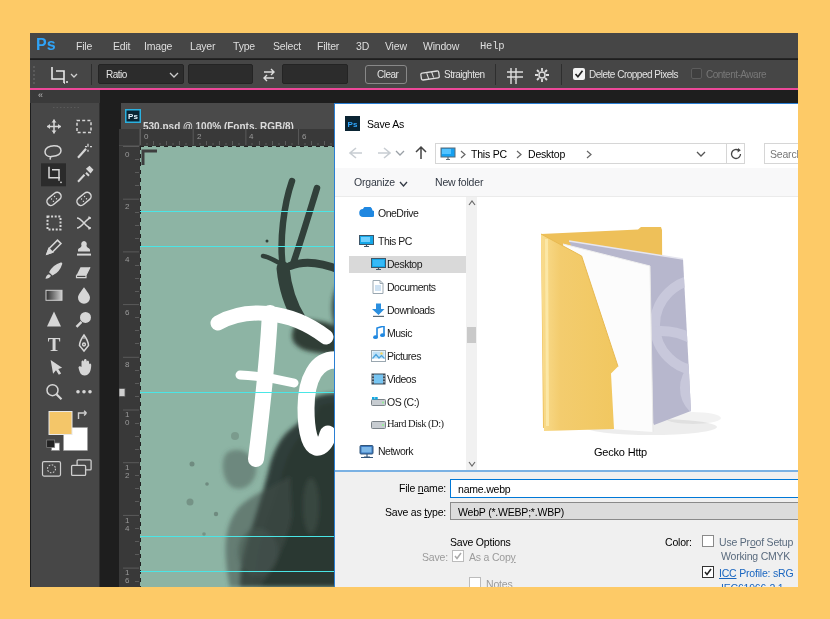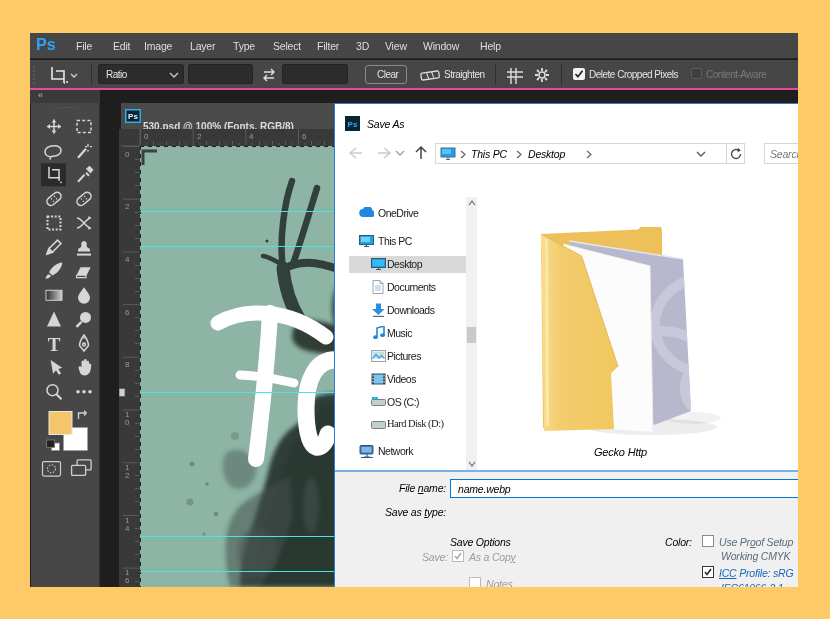--- a/index.html
+++ b/index.html
@@ -28,40 +28,40 @@
   .guide { position:absolute; left:0; width:658px; height:1px; background:#4ae6e6; }
   
   #dlg { left:334px; top:103px; width:464px; height:484px; background:#fff; border-left:1px solid #2a7fd4; border-top:1px solid #2a7fd4; overflow:hidden; font-size:11px; color:#000; }
   #cmdbar { position:absolute; left:0; top:64px; width:464px; height:29px; background:#f8f8f9; border-bottom:1px solid #ebebeb; }
   #navpane { position:absolute; left:0; top:93px; width:131px; height:274px; background:#fff; }
   #navsb { position:absolute; left:131px; top:93px; width:11px; height:274px; background:#f1f1f1; }
   #files { position:absolute; left:142px; top:93px; width:322px; height:274px; background:#fff; }
   #bluesep { position:absolute; left:0; top:366px; width:464px; height:2px; background:#7ab1e3; }
   #bottom { position:absolute; left:0; top:368px; width:464px; height:116px; background:#f0f0f0; }
   .nav-item { position:absolute; font-size:10.5px; letter-spacing:-0.5px; color:#1a1a1a; white-space:nowrap; }
-  .lbl { position:absolute; font-size:10.5px; letter-spacing:-0.2px; color:#000; white-space:nowrap;font-style:italic; }
+  .lbl { position:absolute; font-size:10.5px; letter-spacing:-0.2px; color:#000; white-space:nowrap; }
   .gray { color:#9b9b9b; }
   .cb { position:absolute; width:12px; height:12px; background:#fff; border:1px solid #8a8a8a; }
 </style>
 </head>
 <body>
   <div id="ps" class="abs">
     <div id="menubar">
       <span id="pslogo">Ps</span>
       <span class="mi" style="left:46px;">File</span>
       <span class="mi" style="left:83px;">Edit</span>
       <span class="mi" style="left:114px;">Image</span>
       <span class="mi" style="left:160px;">Layer</span>
       <span class="mi" style="left:203px;">Type</span>
       <span class="mi" style="left:243px;">Select</span>
       <span class="mi" style="left:287px;">Filter</span>
       <span class="mi" style="left:326px;">3D</span>
       <span class="mi" style="left:355px;">View</span>
       <span class="mi" style="left:393px;">Window</span>
-      <span class="mi" style="left:450px;">Help</span>
+      <span class="mi" style="left:450px;font-family:Liberation Mono, monospace;">Help</span>
     </div>
     <div id="optbar">
       <div style="position:absolute;left:3px;top:6px;width:1px;height:18px;border-left:2px dotted #5a5a5a;"></div>
       <svg style="position:absolute;left:18px;top:6px;" width="30" height="19" viewBox="0 0 30 19">
         <path d="M4 1 v12 h12 M8 5 h8 v12 M16 17 h1" stroke="#e8e8e8" stroke-width="1.6" fill="none"></path>
         <circle cx="19" cy="16" r="1" fill="#e8e8e8"></circle>
         <path d="M25 8 l3 3 l3 -3" stroke="#d0d0d0" stroke-width="1.3" fill="none" transform="translate(-2,0)"></path>
       </svg>
       <div class="sep" style="left:61px;"></div>
       <div class="darkfield" style="left:68px; width:86px;"></div>
@@ -406,20 +406,27 @@
       </svg>
     </div>
     <div style="position:absolute; left:392px; top:39px; width:18px; height:21px; background:#fff; border:1px solid #d6d6d6; border-left:none;">
       <svg style="position:absolute;left:2px;top:3px;" width="14" height="14" viewBox="0 0 14 14">
         <path d="M11.5 7 a4.5 4.5 0 1 1 -1.8 -3.6" stroke="#444" stroke-width="1.3" fill="none"></path>
         <path d="M9 1 l2.8 2.2 L8.6 5.6 Z" fill="#444"></path>
       </svg>
     </div>
     <div style="position:absolute; left:429px; top:39px; width:35px; height:21px; background:#fff; border:1px solid #d6d6d6;">
       <span class="lbl" style="left:5px; top:4px; color:#777;">Search De</span>
+    </div>
+    <div id="cmdbar">
+      <span class="lbl" style="left:19px; top:8px; color:#333a45;">Organize</span>
+      <svg style="position:absolute;left:64px;top:13px;" width="9" height="7" viewBox="0 0 9 7">
+        <path d="M1 1 L4.5 5 L8 1" stroke="#333a45" stroke-width="1.3" fill="none"></path>
+      </svg>
+      <span class="lbl" style="left:100px; top:8px; color:#333a45;">New folder</span>
     </div>
     <div id="navpane">
       <div style="position:absolute;left:14px;top:59px;width:117px;height:17px;background:#d9d9d9;"></div>
       <svg style="position:absolute;left:24px;top:10px;" width="15" height="11" viewBox="0 0 15 11">
         <path d="M4.5 10 a4 4 0 0 1 -0.5 -8 a5 5 0 0 1 9.5 1.5 a3.2 3.2 0 0 1 -1 6.5 Z" fill="#1f87e0"></path>
       </svg>
       <span class="nav-item" style="left:43px;top:10px;">OneDrive</span>
       <svg style="position:absolute;left:24px;top:38px;" width="15" height="12" viewBox="0 0 15 12">
         <rect x="0.5" y="0.5" width="14" height="9" fill="#14a7e8" stroke="#3f5668"></rect>
         <rect x="2" y="2" width="9" height="5" fill="#6fd0ff"></rect>
@@ -524,20 +531,23 @@
       </svg>
       <span class="lbl" style="left:117px; top:249px; font-size:11px;">Gecko Http</span>
     </div>
     <div id="bluesep"></div>
     <div id="bottom">
       <span class="lbl" style="left:64px; top:10px;">File <u>n</u>ame:</span>
       <div style="position:absolute; left:115px; top:7px; width:349px; height:19px; background:#fff; border:1px solid #0078d7;">
         <span class="lbl" style="left:7px; top:3px;">name.webp</span>
       </div>
       <span class="lbl" style="left:50px; top:34px;">Save as <u>t</u>ype:</span>
+      <div style="position:absolute; left:115px; top:30px; width:349px; height:18px; background:#dcdcdc; border:1px solid #8a8a8a;">
+        <span class="lbl" style="left:7px; top:3px;">WebP (*.WEBP;*.WBP)</span>
+      </div>
       <span class="lbl" style="left:115px; top:64px;">Save Options</span>
       <span class="lbl gray" style="left:87px; top:79px;">Save:</span>
       <div class="cb" style="left:117px; top:78px; border-color:#bcbcbc;">
         <svg width="10" height="10" viewBox="0 0 10 10" style="position:absolute;left:0;top:0;">
           <path d="M2 5 l2 2.5 L8 2" stroke="#aaa" stroke-width="1.5" fill="none"></path>
         </svg>
       </div>
       <span class="lbl gray" style="left:134px; top:79px;">As a Cop<u>y</u></span>
       <div class="cb" style="left:134px; top:105px; border-color:#bcbcbc;"></div>
       <span class="lbl gray" style="left:151px; top:106px;"><u>N</u>otes</span>

